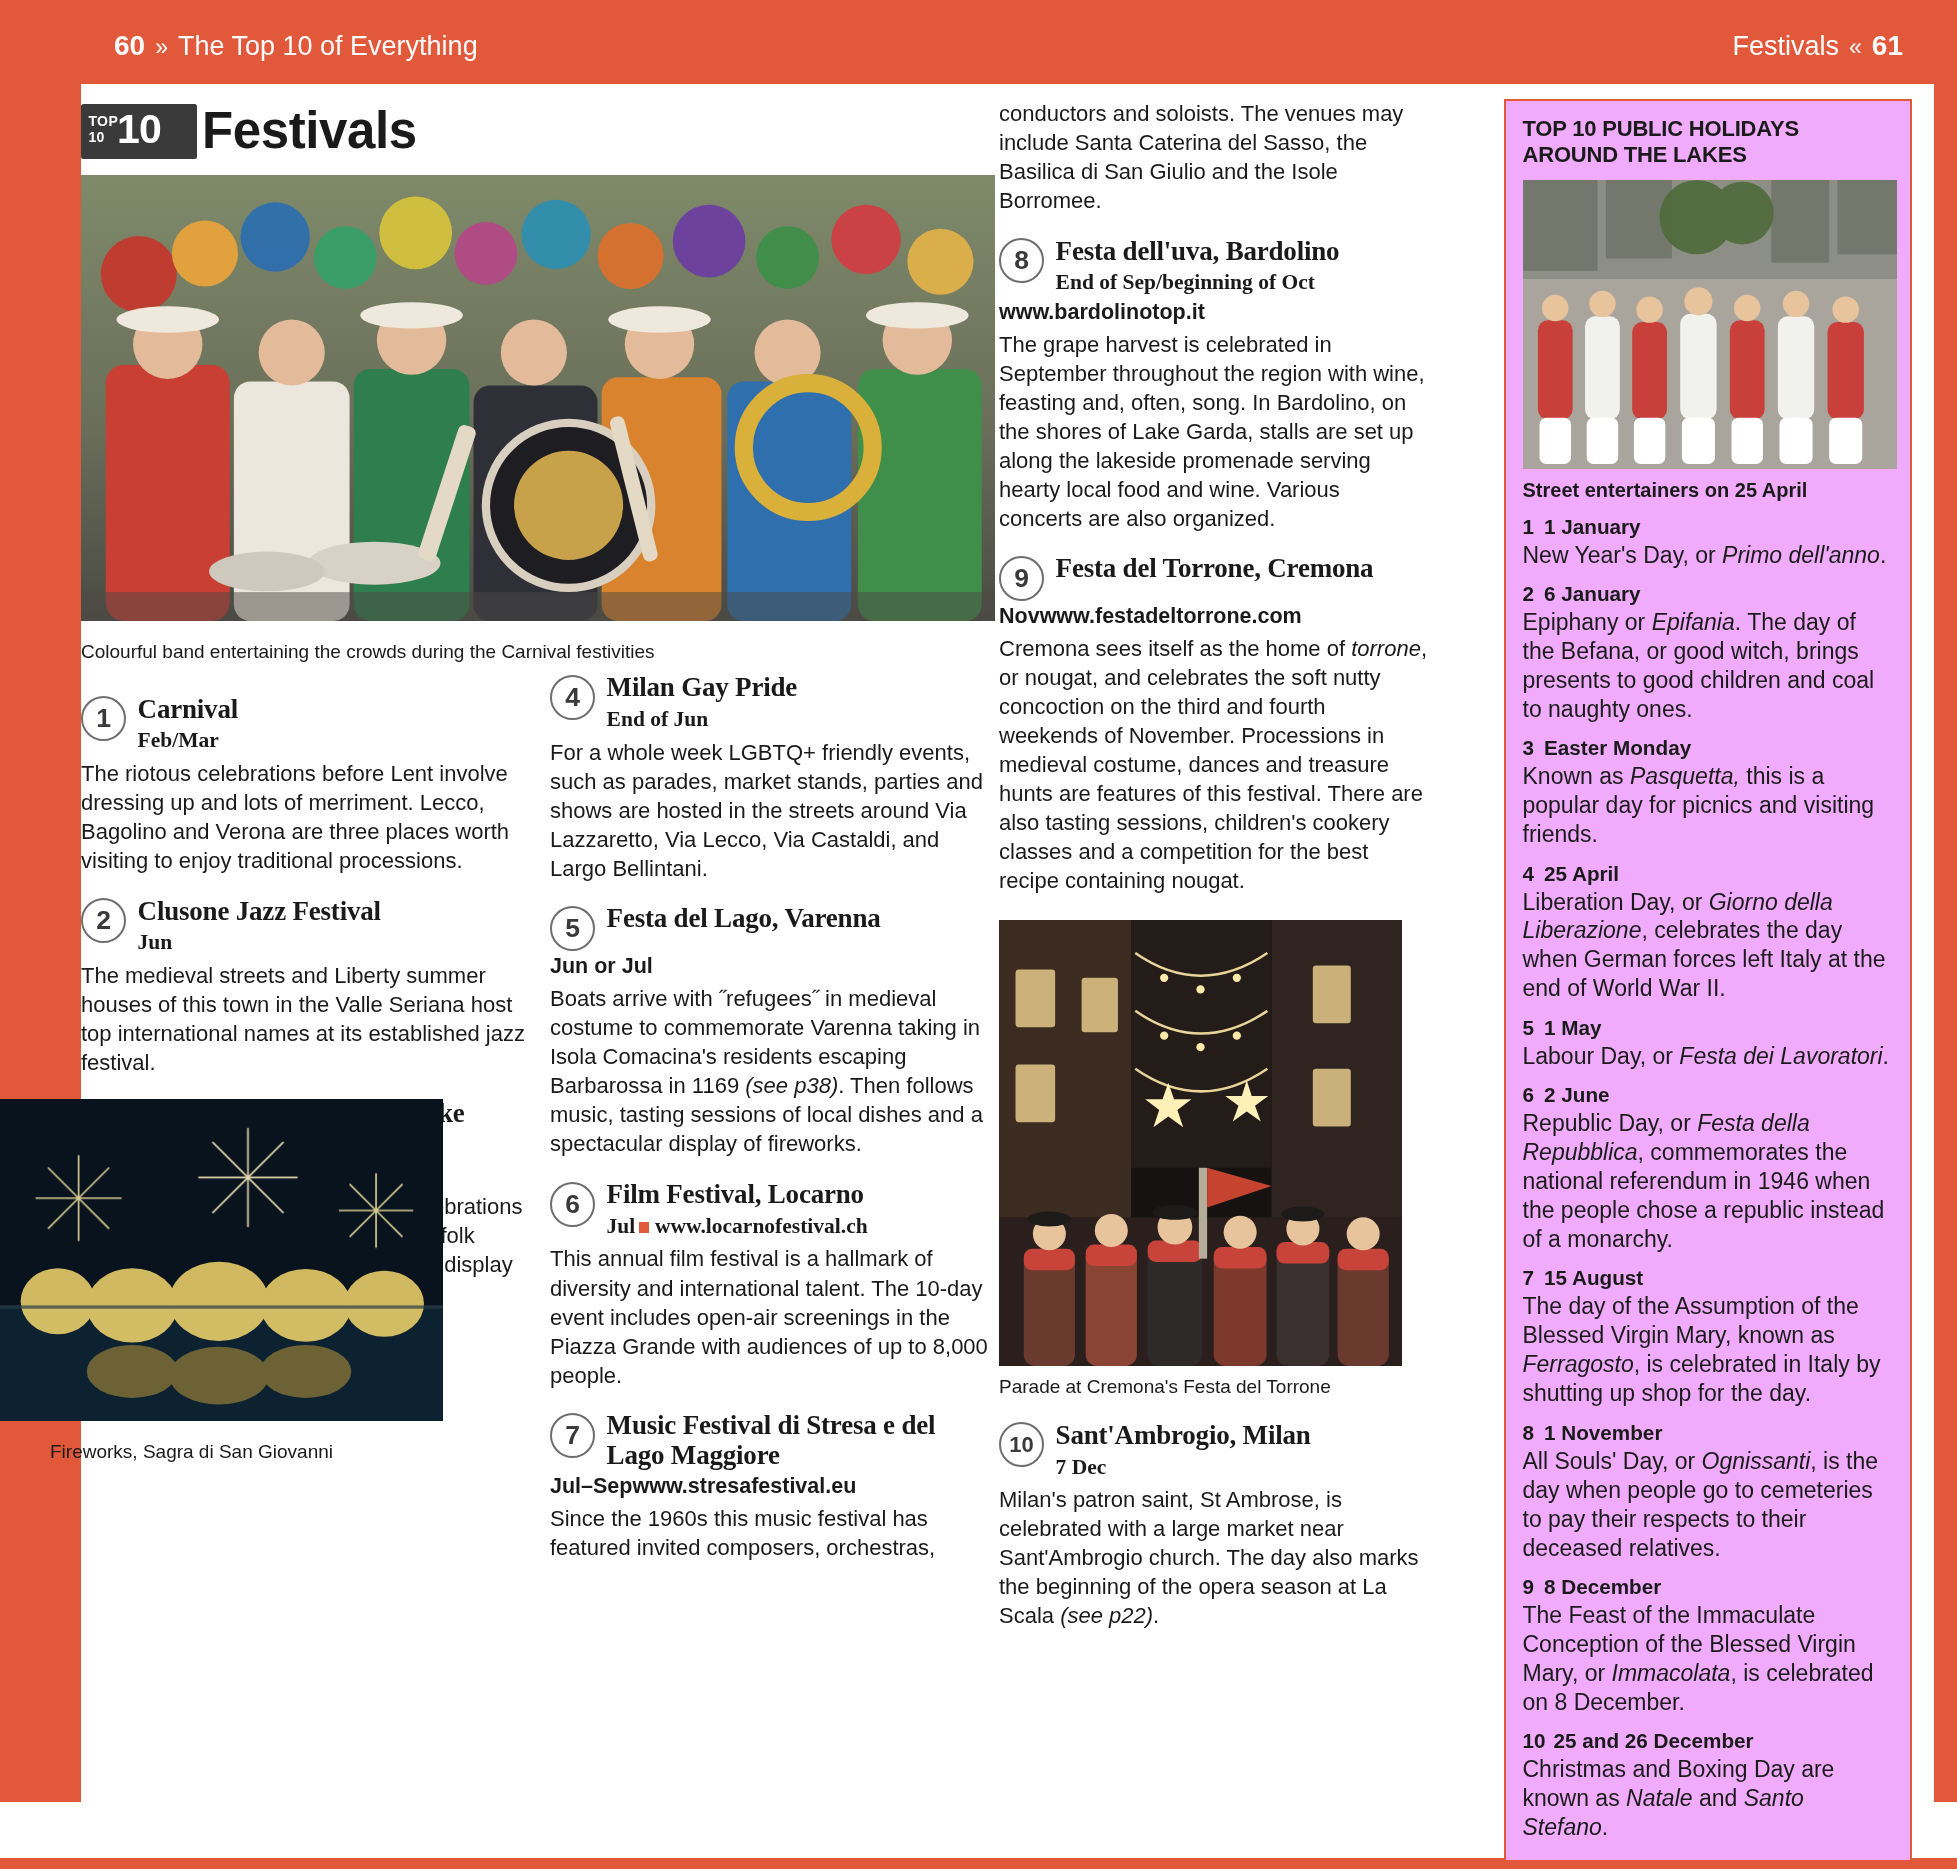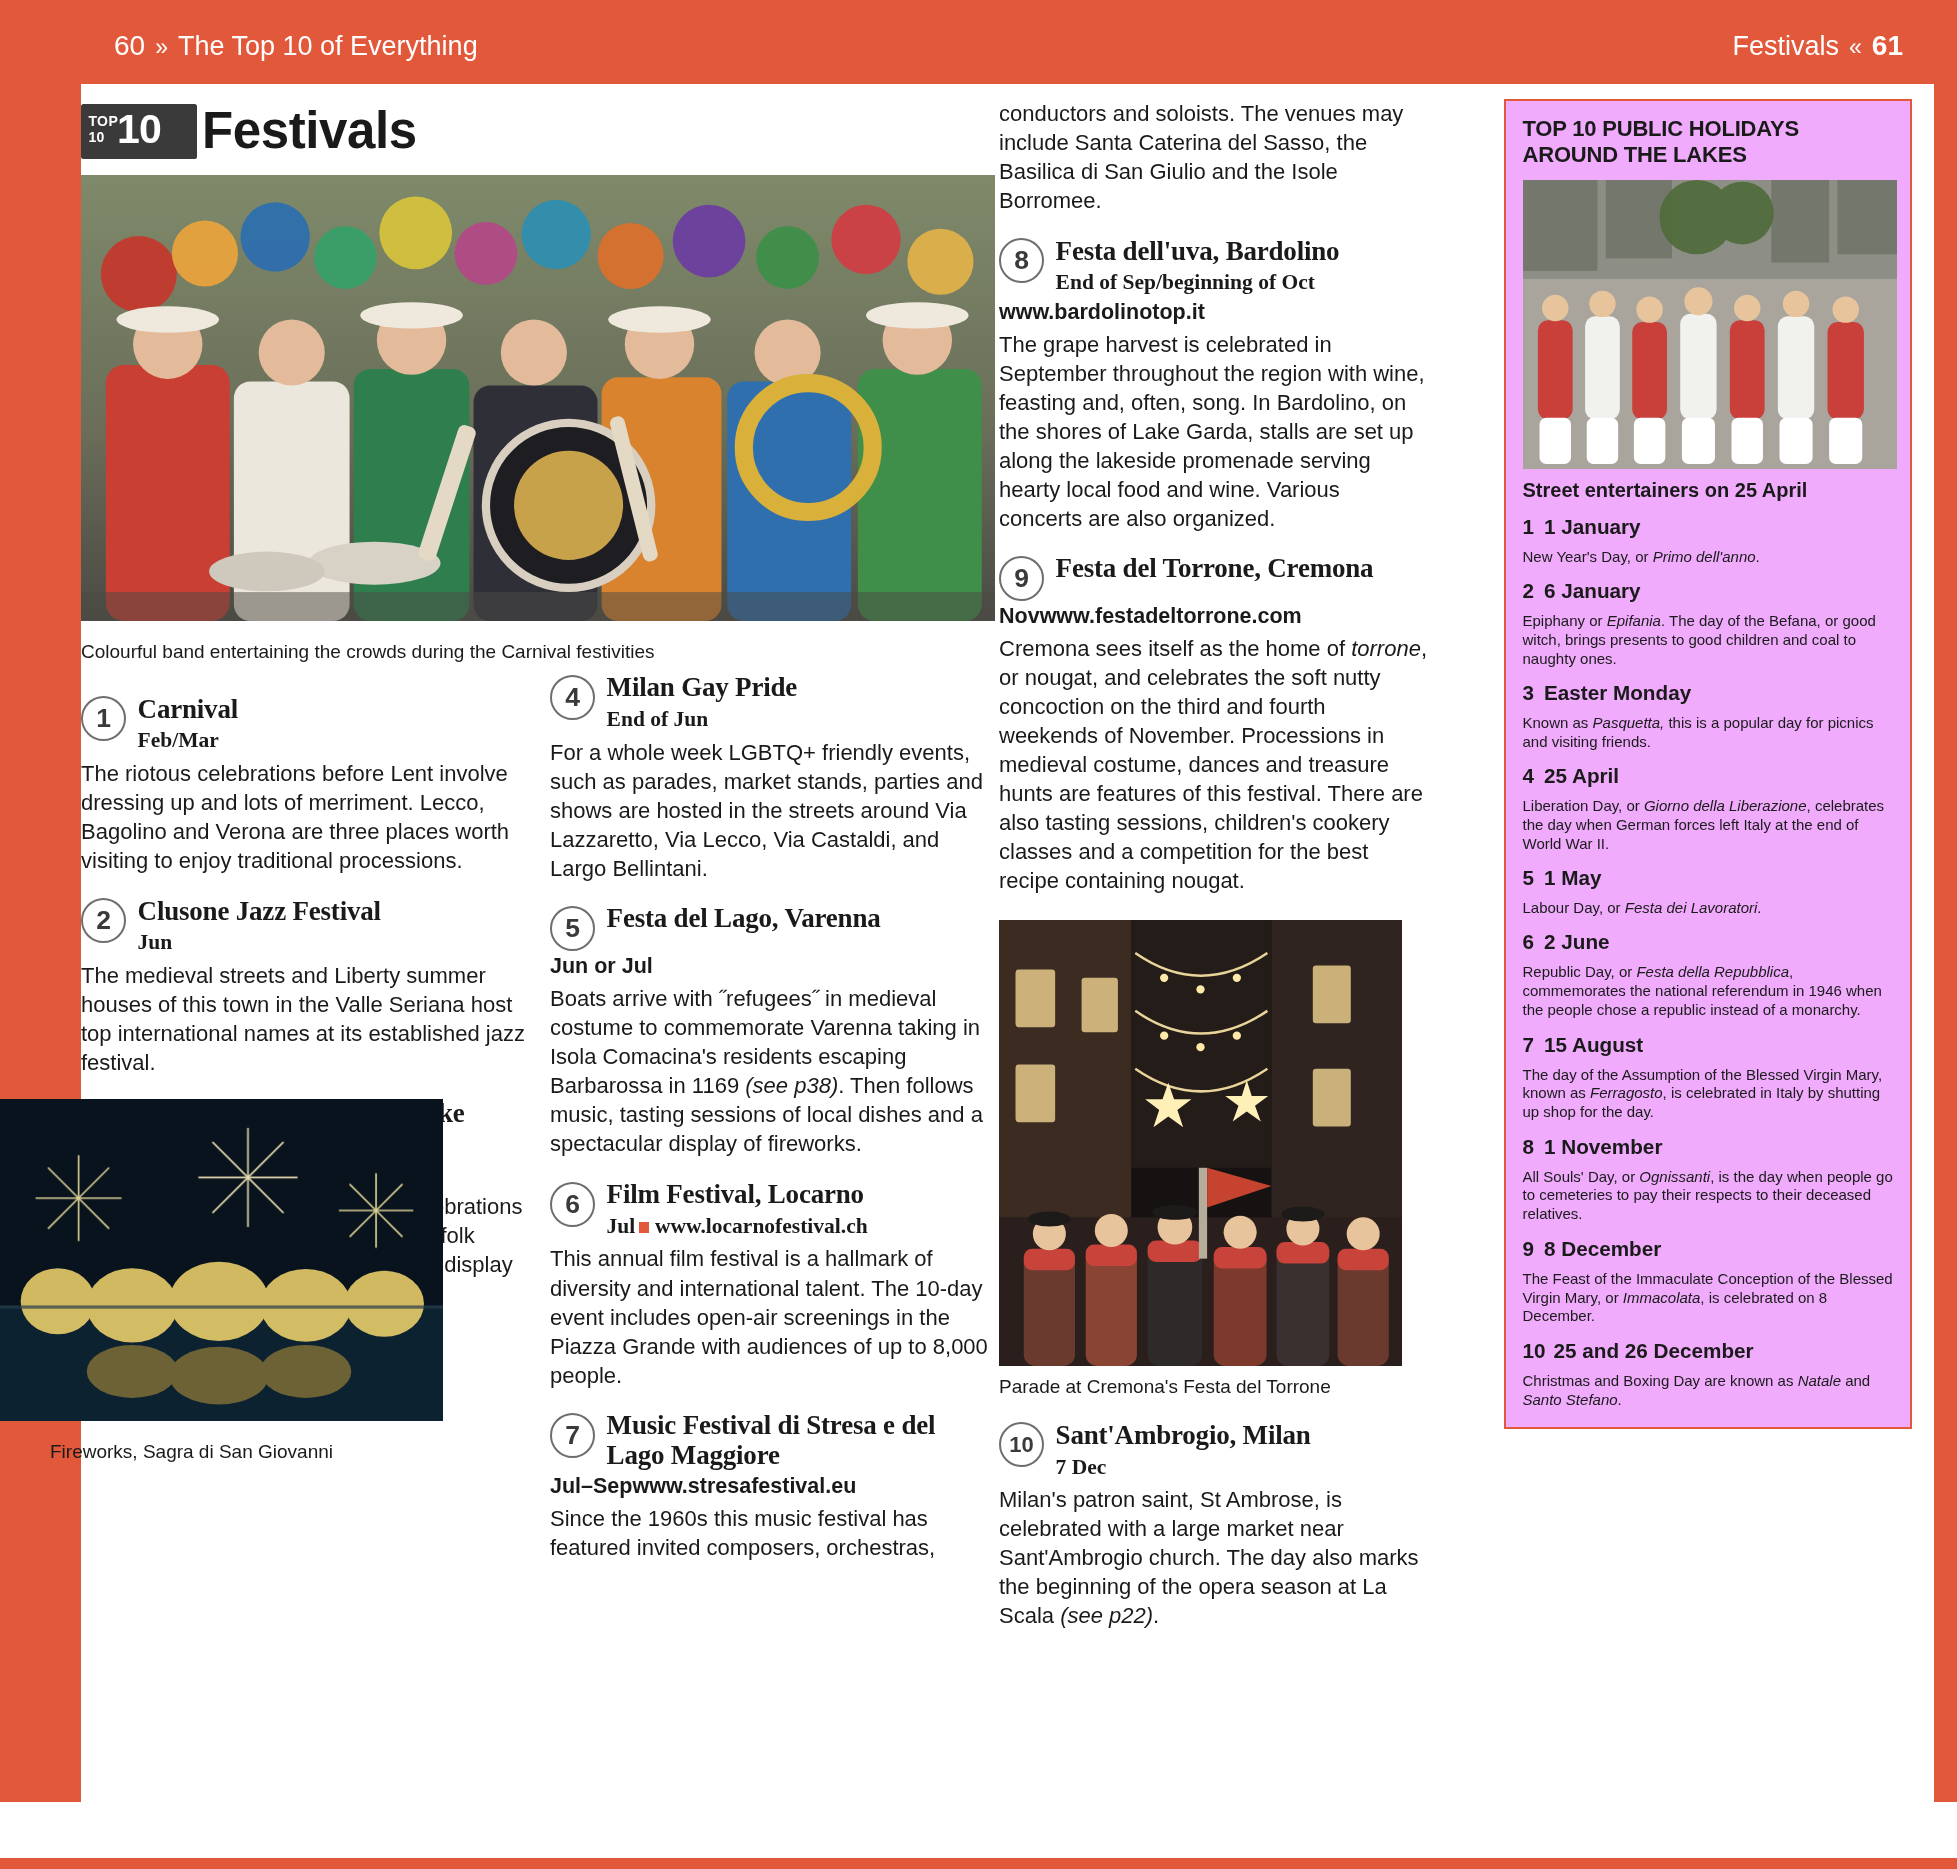--- a/index.html
+++ b/index.html
@@ -20,21 +20,21 @@
   .frame-right{position:absolute;right:0;top:0;width:23px;height:1870px;background:#e2583a;}
   .frame-top{position:absolute;left:0;top:0;width:1957px;height:8.3px;background:#e2583a;}
   .frame-bottom{position:absolute;left:0;bottom:0;width:1957px;height:68px;background:#ffffff;}
   .frame-bottom-bar{position:absolute;left:0;bottom:0;width:1957px;height:11.6px;background:#e2583a;}
 
   .header{
     position:absolute;left:81px;top:8.3px;width:1853px;height:76px;
     background:#e2583a;color:#ffffff;
   }
   .hdr-left{position:absolute;left:33px;top:38px;transform:translateY(-50%);font-size:27px;}
-  .hdr-left .pg{font-weight:normal;font-size:28px;}
+  .hdr-left .pg{font-weight:bold;font-size:28px;}
   .hdr-left .chev{font-size:23px;padding:0 10px;}
   .hdr-right{position:absolute;right:31px;top:38px;transform:translateY(-50%);font-size:27px;}
   .hdr-right .chev{font-size:23px;padding:0 10px;}
   .hdr-right .pg{font-weight:bold;font-size:28px;}
 
   .content{
     position:absolute;left:81px;top:84px;width:1853px;height:1711px;
     background:#ffffff;
   }
 
@@ -86,21 +86,21 @@
   .sidebar{
     position:absolute;left:1423px;top:15px;width:408px;
     background:#f0abfc;border:2.5px solid #e2583a;box-sizing:border-box;padding:15px 16.5px 18px 16.5px;
   }
   .sb-title{font-size:22px;font-weight:bold;line-height:1.18;letter-spacing:-0.2px;}
   .sb-photo{width:374px;height:289px;margin-top:11.6px;position:relative;overflow:hidden;}
   .sb-caption{font-size:20px;font-weight:bold;margin-top:10.7px;}
   .sb-item{margin-top:12.4px;}
   .sb-item .h{font-size:20.7px;font-weight:bold;}
   .sb-item .h .idx{display:inline-block;min-width:21.5px;}
-  .sb-item .b{font-size:15px;line-height:1.26;margin-top:9px;}
+  .sb-item .b{font-size:23px;line-height:1.26;margin-top:2px;}
   .sb-item .b i{font-style:italic;}
 </style>
 </head>
 <body>
 
 <div class="page">
 
   <div class="frame-left"></div>
   <div class="frame-right"></div>
   <div class="frame-top"></div>

